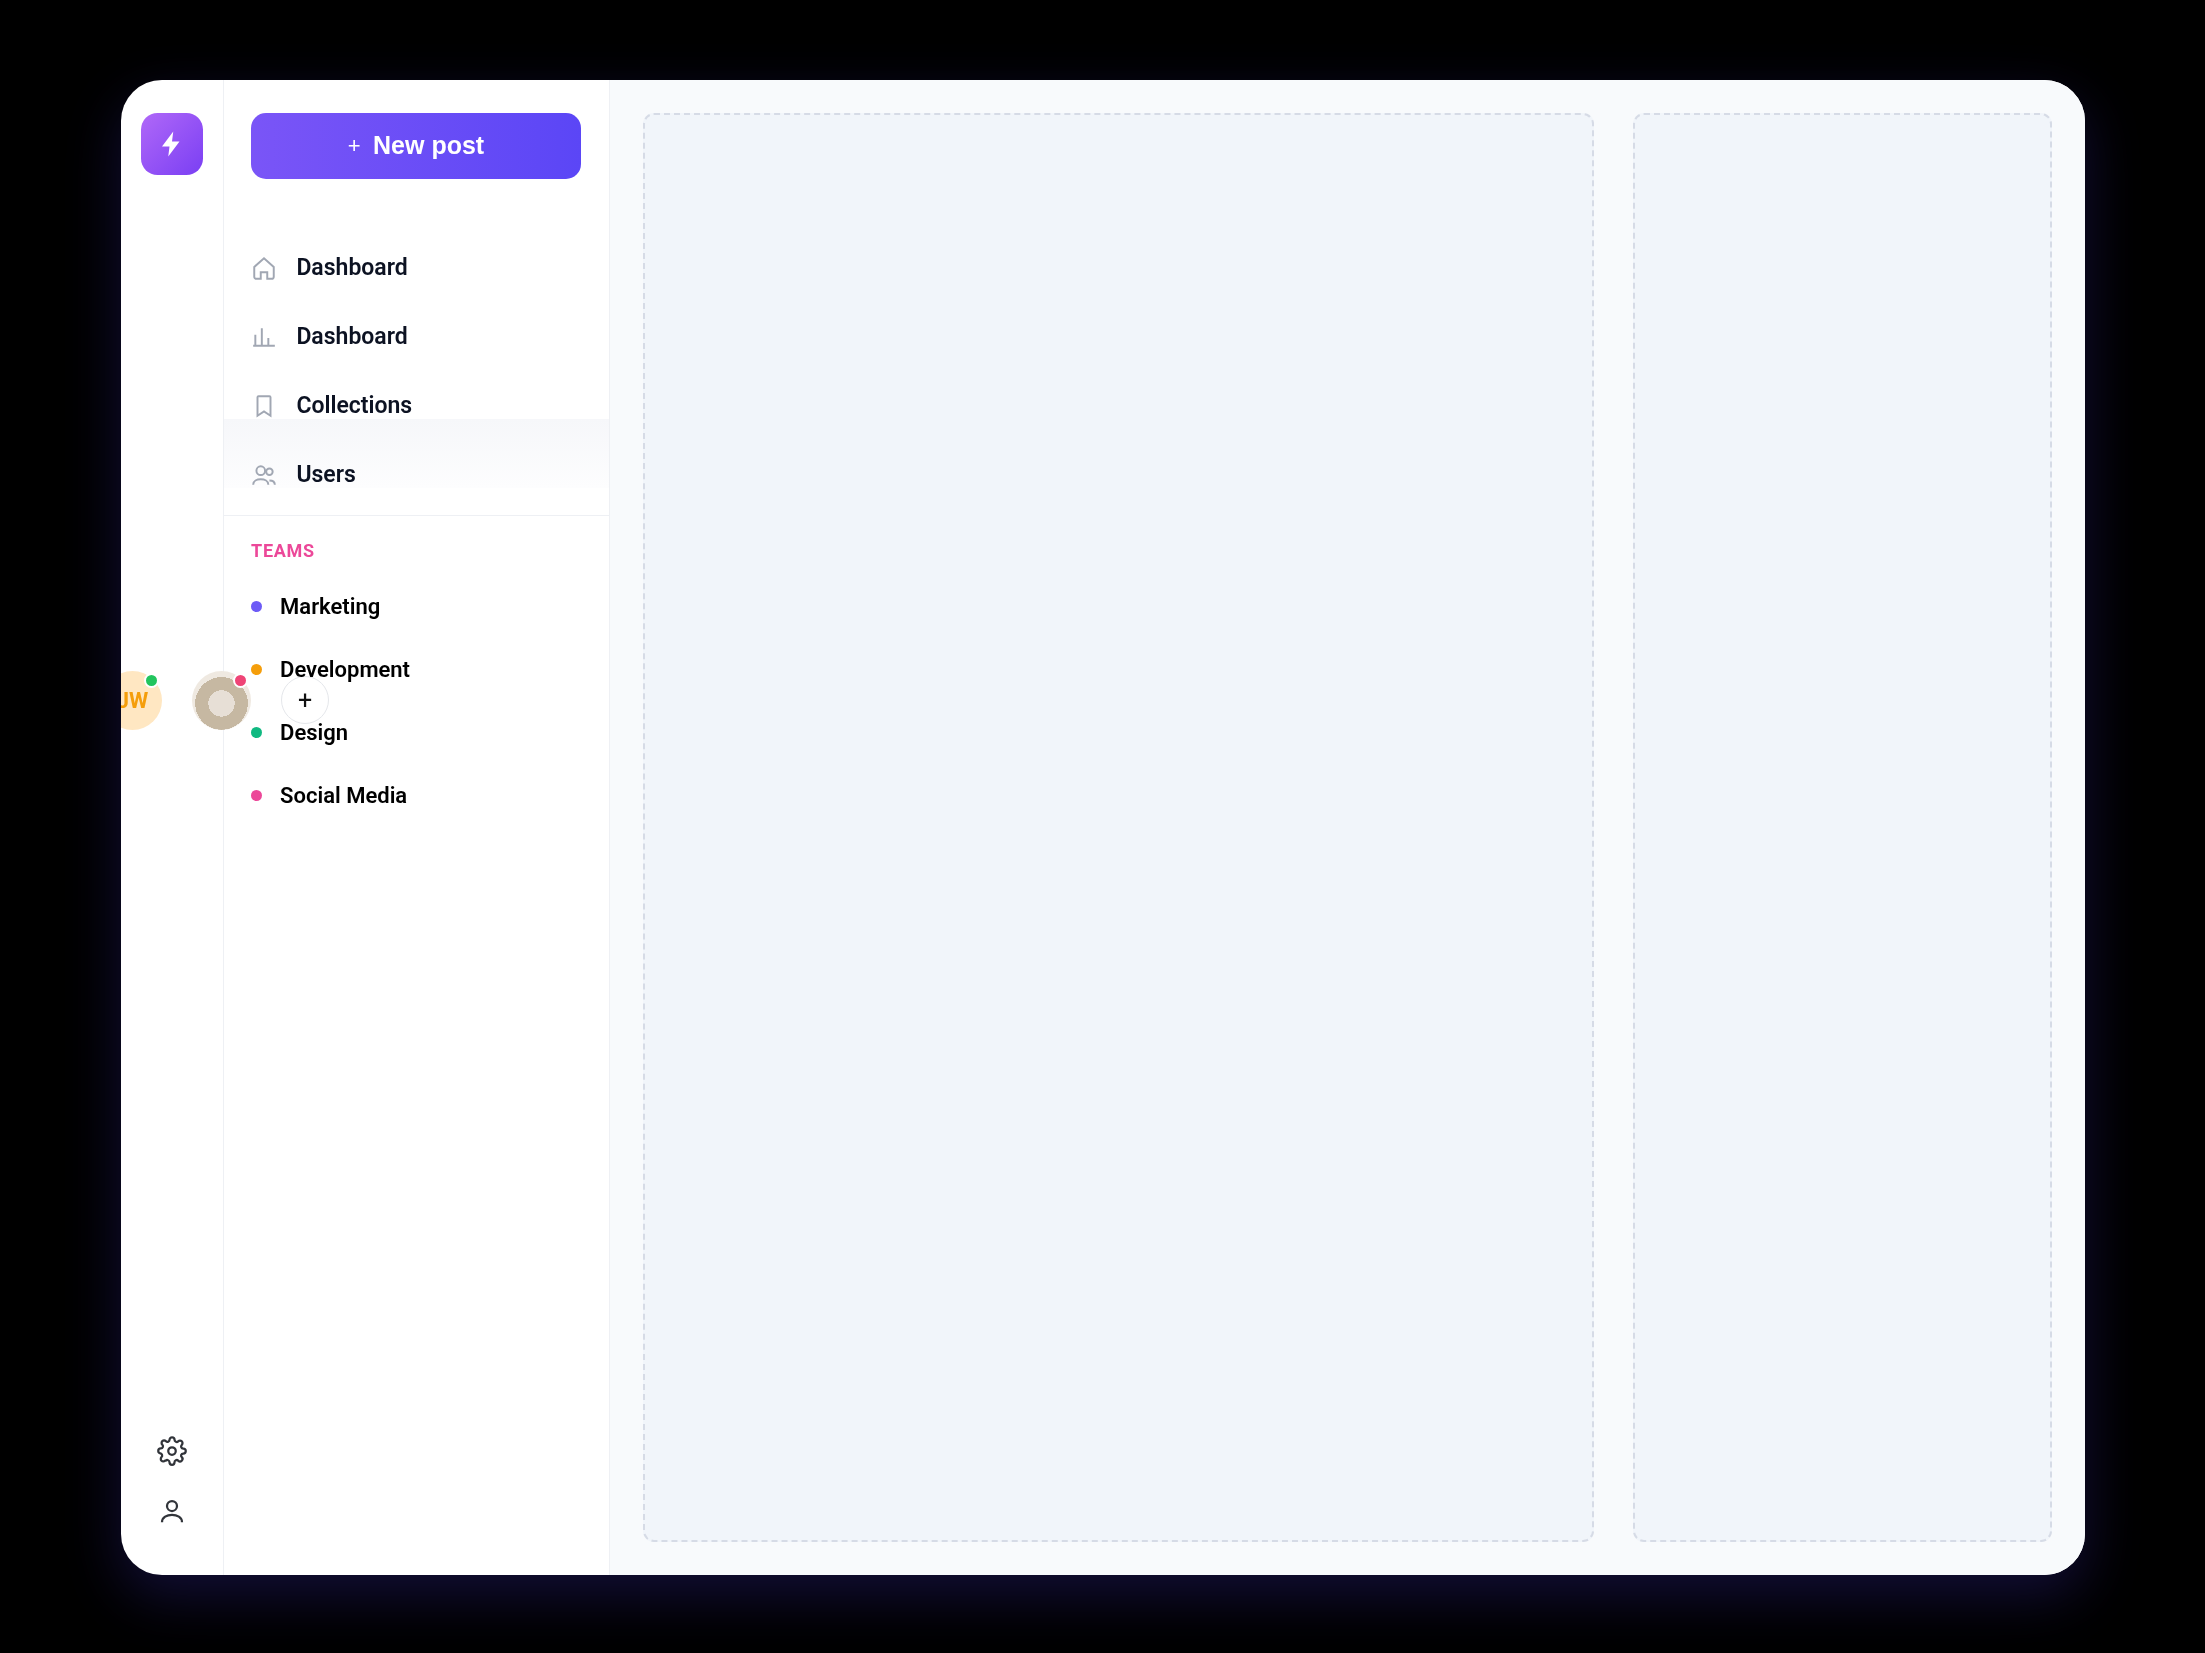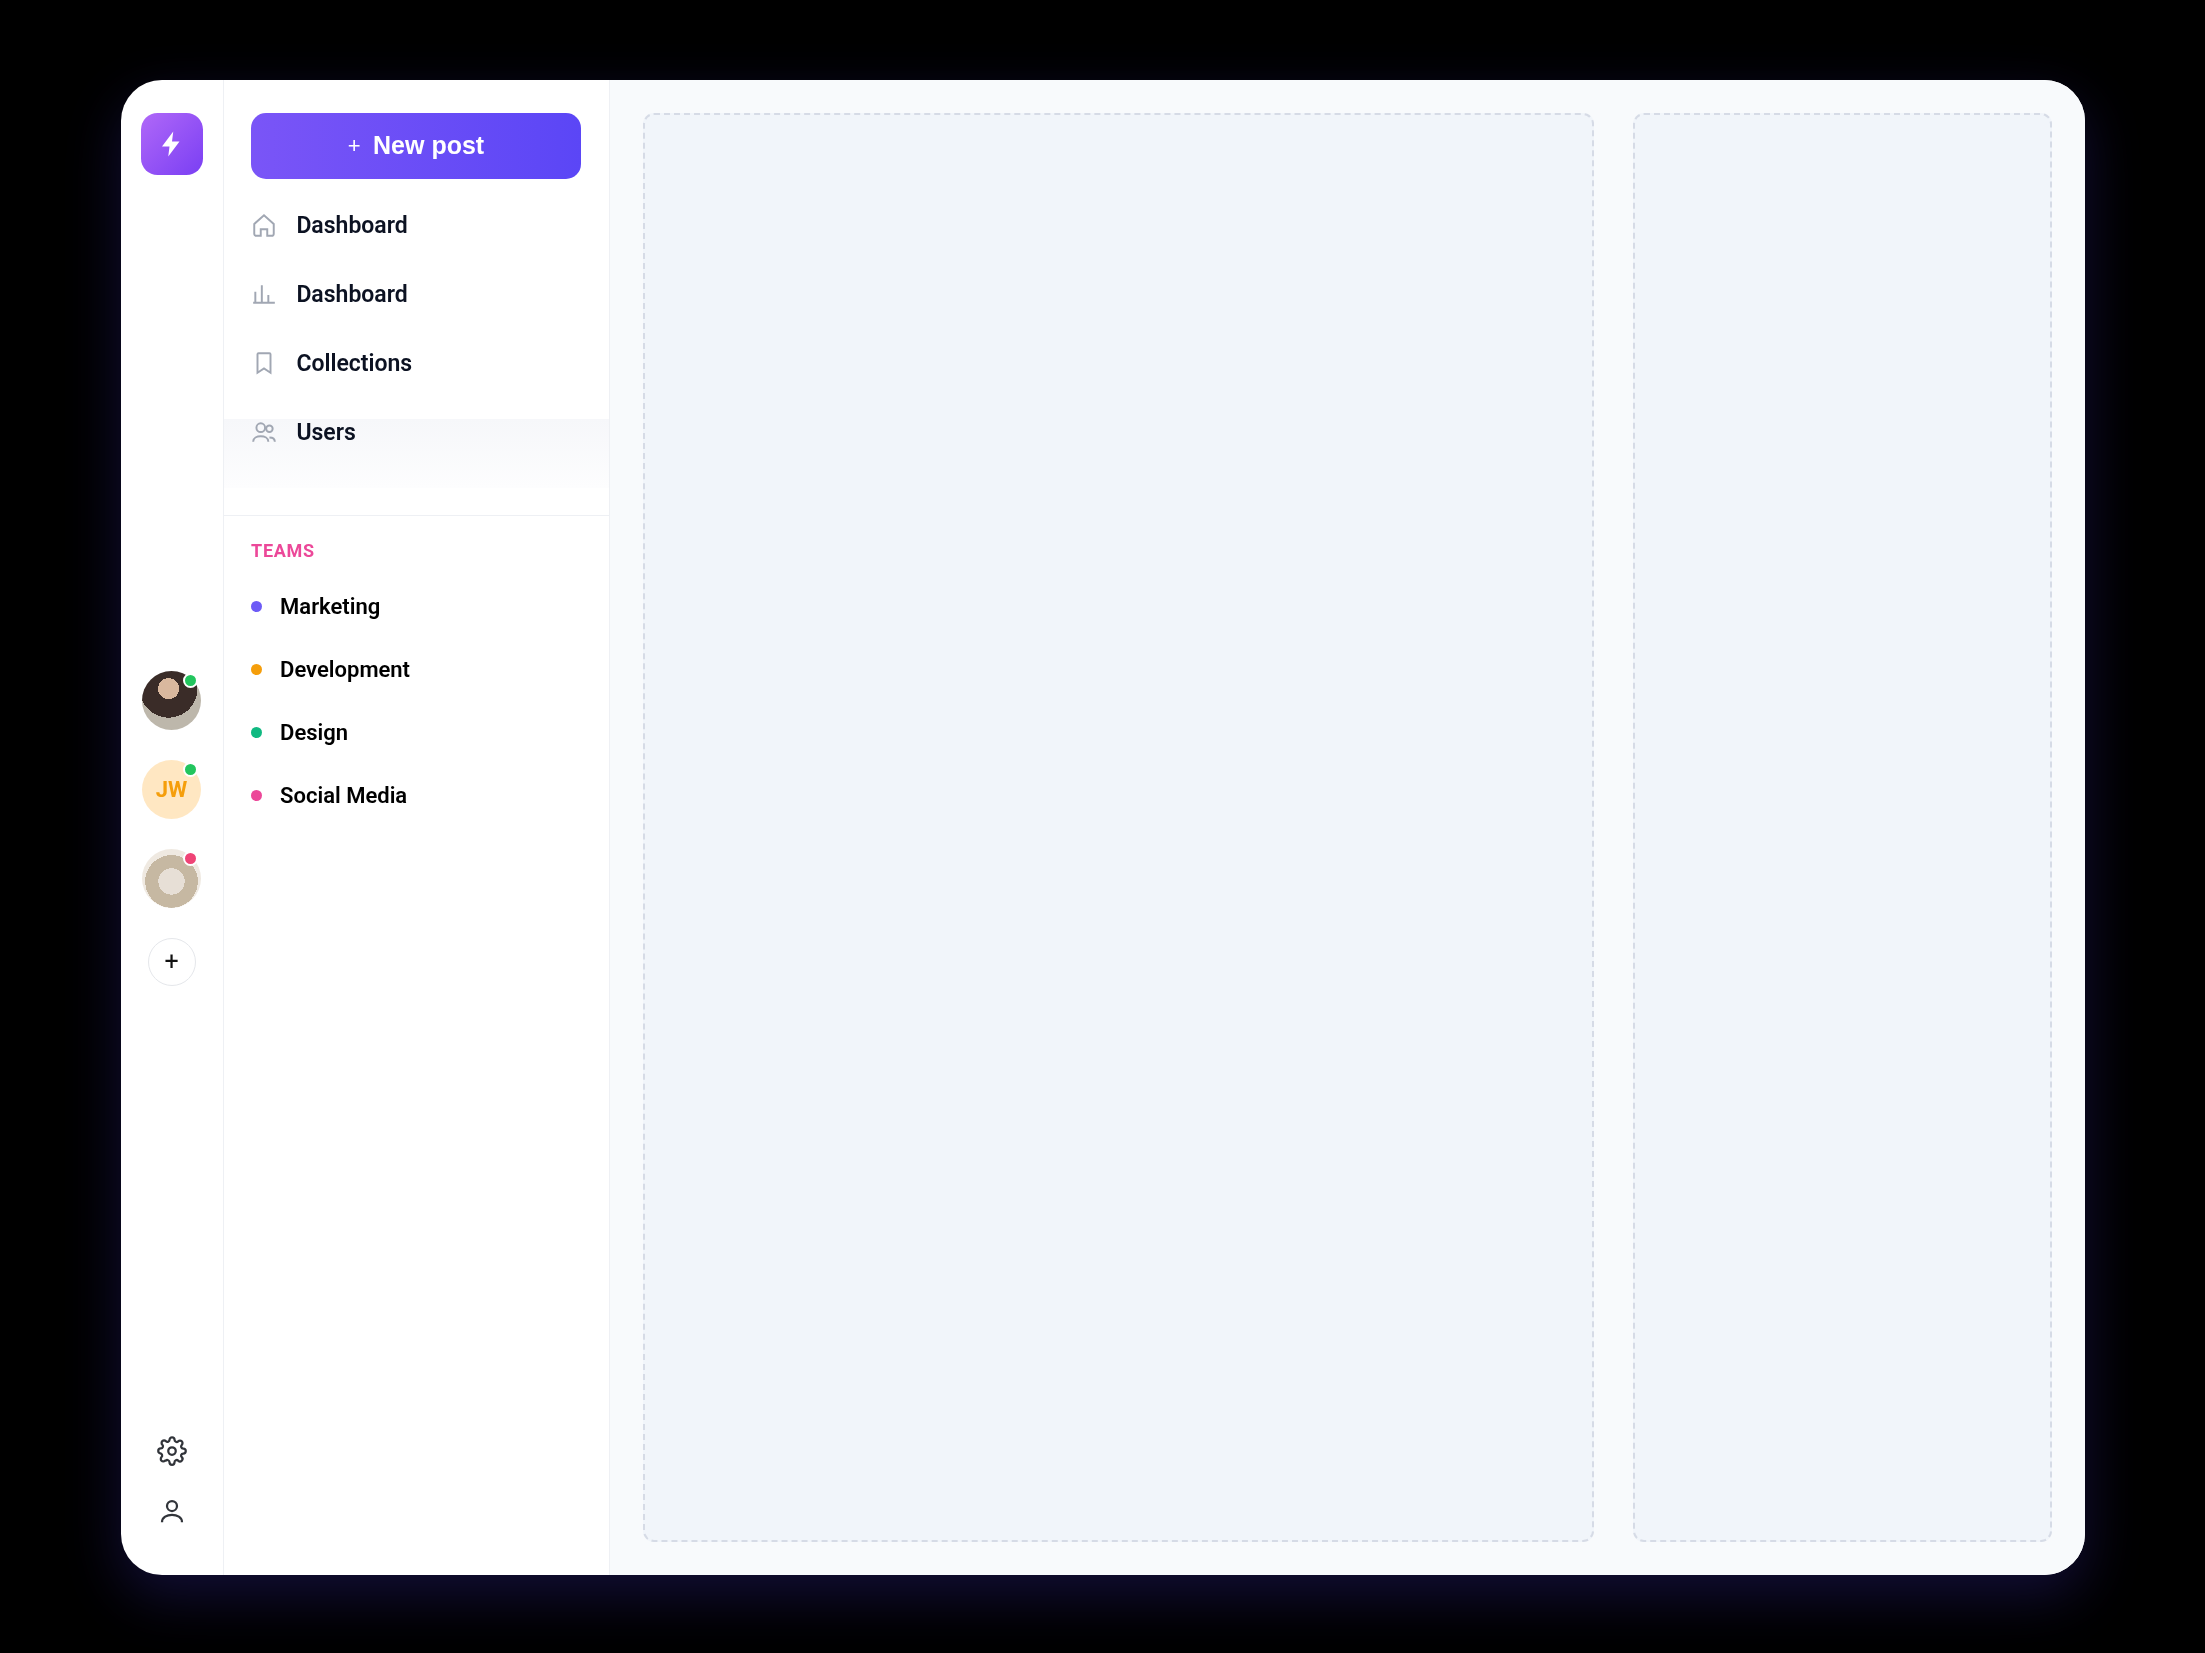--- a/index.html
+++ b/index.html
@@ -31,21 +31,21 @@
 }
 .logo {
   width: 62px; height: 62px;
   border-radius: 16.5px;
   background: linear-gradient(135deg,#B068F8 0%,#7A3FF3 100%);
   display:flex; align-items:center; justify-content:center;
   margin-bottom: 41px;
 }
 .logo svg { width: 30px; height: 30px; }
 .rail-spacer { flex: 0 0 455px; }
-.rail-avatars { display: flex; flex-direction: column; gap: 30px; align-items: center;}
+.rail-avatars { display: flex; flex-direction: row; gap: 30px; align-items: center;}
 .avatar {
   width: 59px; height: 59px; border-radius: 50%;
   position: relative;
   background: #eee;
 }
 .avatar.photo1 { background: radial-gradient(circle at 45% 30%, #d9b89e 0 20%, #3a2c28 20% 55%, #bdb7ab 55% 100%); }
 .avatar.initials { background:#ffe7c2; display:flex; align-items:center; justify-content:center; color:#f59e0b; font-weight:700; font-size:22px; }
 .avatar.photo3 { background: radial-gradient(circle at 50% 55%, #e7dfd6 0 30%, #c6b8a2 30% 60%, #efe9e1 60% 100%); }
 .status-dot {
   position:absolute; top:2.8px; right:2.8px;
@@ -74,21 +74,21 @@
   height: 66px;
   border-radius: 15px;
   background: linear-gradient(90deg,#7A55F7 0%, #5B46F6 100%);
   color:#fff; font-size:25px; font-weight:600;
   display:flex; align-items:center; justify-content:center; gap:12.4px;
   border:none; cursor:pointer;
 }
 .new-post-btn .plus{font-size:22px; font-weight:400;}
 .nav{ display:flex; flex-direction:column; }
 .nav-item{
-  display:flex; align-items:flex-start; gap:19.3px;
+  display:flex; align-items:flex-end; gap:19.3px;
   height:69px;
   padding: 0 27.6px;
   font-size:23px; font-weight:600; color:#0c1222;
   cursor:pointer;
 }
 .nav-item .icn{ width:26px; height:26px; color:#a1a7b3; flex:0 0 26px;}
 .nav-item .icn svg{width:100%;height:100%;}
 .nav-item .badge{
   margin-left:auto;
   min-width:33px; height:33px; padding:0 9.6px;

